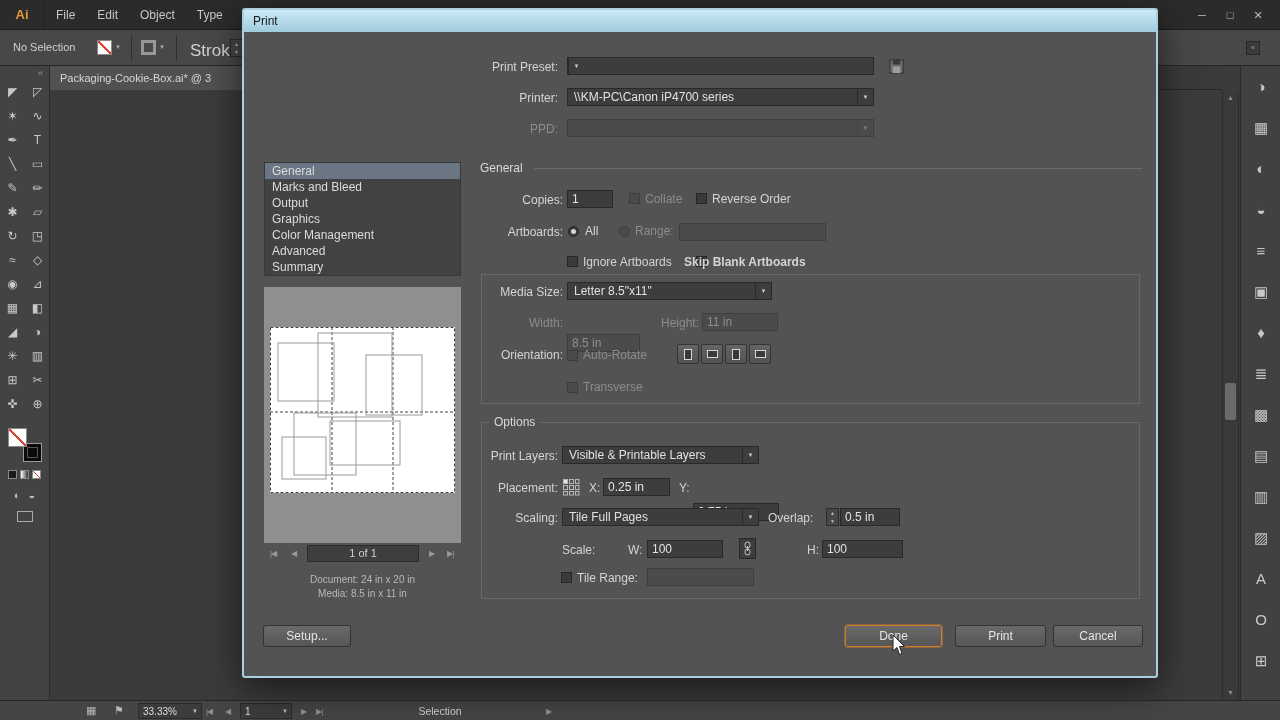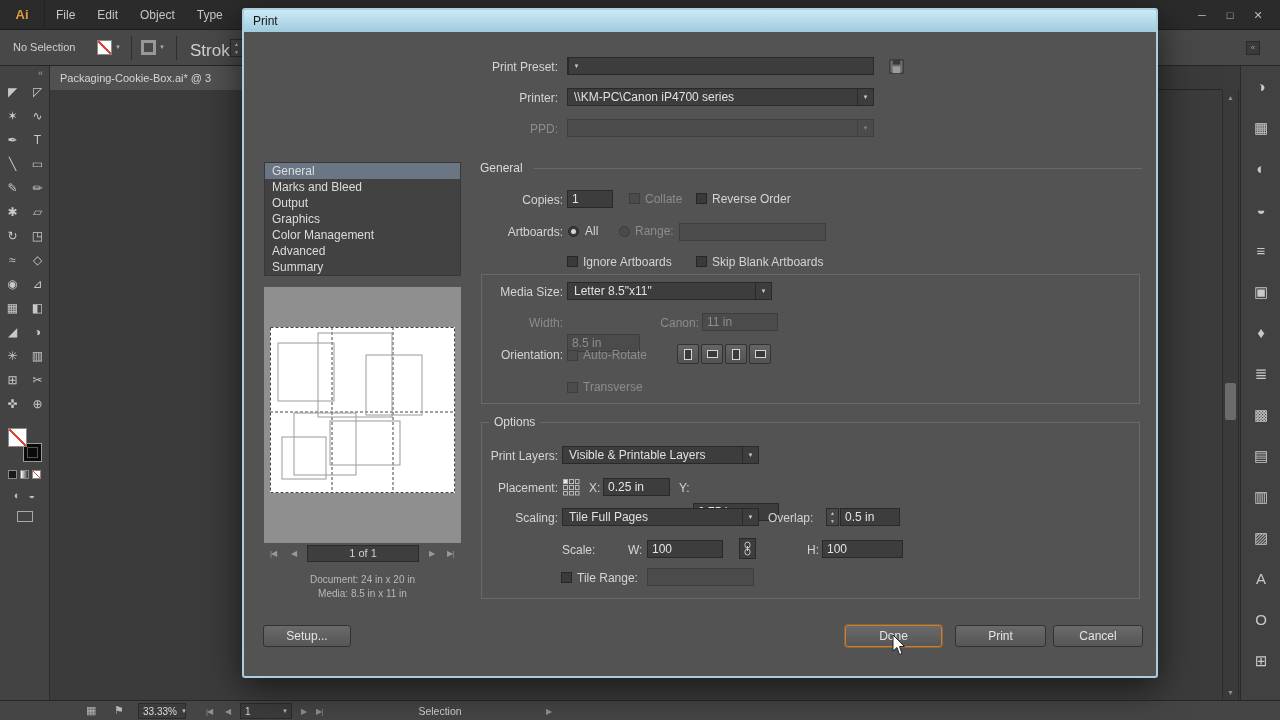--- a/index.html
+++ b/index.html
@@ -187,21 +187,21 @@
 
 <div class="vsb">
   <div class="sarr" style="top:0;">▲</div>
   <div class="vsb-thumb"></div>
   <div class="sarr" style="bottom:0;top:auto;">▼</div>
 </div>
 
 <div class="status-bar">
   <span class="sb-icon" style="left:86px;">▦</span>
   <span class="sb-icon" style="left:114px;">⚑</span>
-  <div class="sb-dd" style="left:138px;width:48px;">
+  <div class="sb-dd" style="left:138px;width:64px;">
     <span class="val">33.33%</span>
     <span class="arr">▼</span>
   </div>
   <span class="navg" style="left:206px;">|◀</span>
   <span class="navg" style="left:225px;">◀</span>
   <div class="sb-dd" style="left:240px;width:52px;">
     <span class="val">1</span>
     <span class="arr">▼</span>
   </div>
   <span class="navg" style="left:301px;">▶</span>
@@ -293,31 +293,31 @@
   <span class="lbl r" style="left:199px;top:215px;width:120px;">Artboards:</span>
   <span class="radio sel" style="left:324px;top:216px;"></span>
   <span class="lbl" style="left:341px;top:214px;">All</span>
   <span class="radio dis" style="left:375px;top:216px;"></span>
   <span class="lbl dis" style="left:391px;top:214px;">Range:</span>
   <input class="inp dis" disabled="" style="left: 435px; top: 213px; width: 147px;" value="">
 
   <span class="cb" style="left:323px;top:246px;"></span>
   <span class="lbl" style="left:339px;top:245px;">Ignore Artboards</span>
   <span class="cb" style="left:452px;top:246px;"></span>
-  <span class="lbl" style="left:468px;top:245px;">Skip Blank Artboards</span>
+  <span class="lbl" style="left:440px;top:245px;font-weight:bold;">Skip Blank Artboards</span>
 
   <div class="grp" style="left:237px;top:264px;width:659px;height:130px;"></div>
   <span class="lbl r" style="left:199px;top:275px;width:120px;">Media Size:</span>
   <div class="dd" style="left:323px;top:272px;width:205px;">
     <span class="val">Letter 8.5"x11"</span>
     <span class="arr">▼</span>
   </div>
   <span class="lbl r dis" style="left:229px;top:306px;width:90px;">Width:</span>
   <input class="inp dis" disabled="" style="left: 323px; top: 303px; width: 73px; margin-top: 21px;" value="8.5 in">
-  <span class="lbl r dis" style="left:405px;top:306px;width:50px;">Canon:</span>
+  <span class="lbl r dis" style="left:405px;top:306px;width:50px;">Height:</span>
   <input class="inp dis" disabled="" style="left: 458px; top: 303px; width: 76px;" value="11 in">
 
   <span class="lbl r" style="left:199px;top:338px;width:120px;">Orientation:</span>
   <span class="cb dis" style="left:323px;top:340px;"></span>
   <span class="lbl dis" style="left:339px;top:338px;">Auto-Rotate</span>
   <div class="obtn" style="left:433px;top:334px;">
       <span class="opage p"></span>
     </div>
   <div class="obtn" style="left:457px;top:334px;">
       <span class="opage l"></span>

